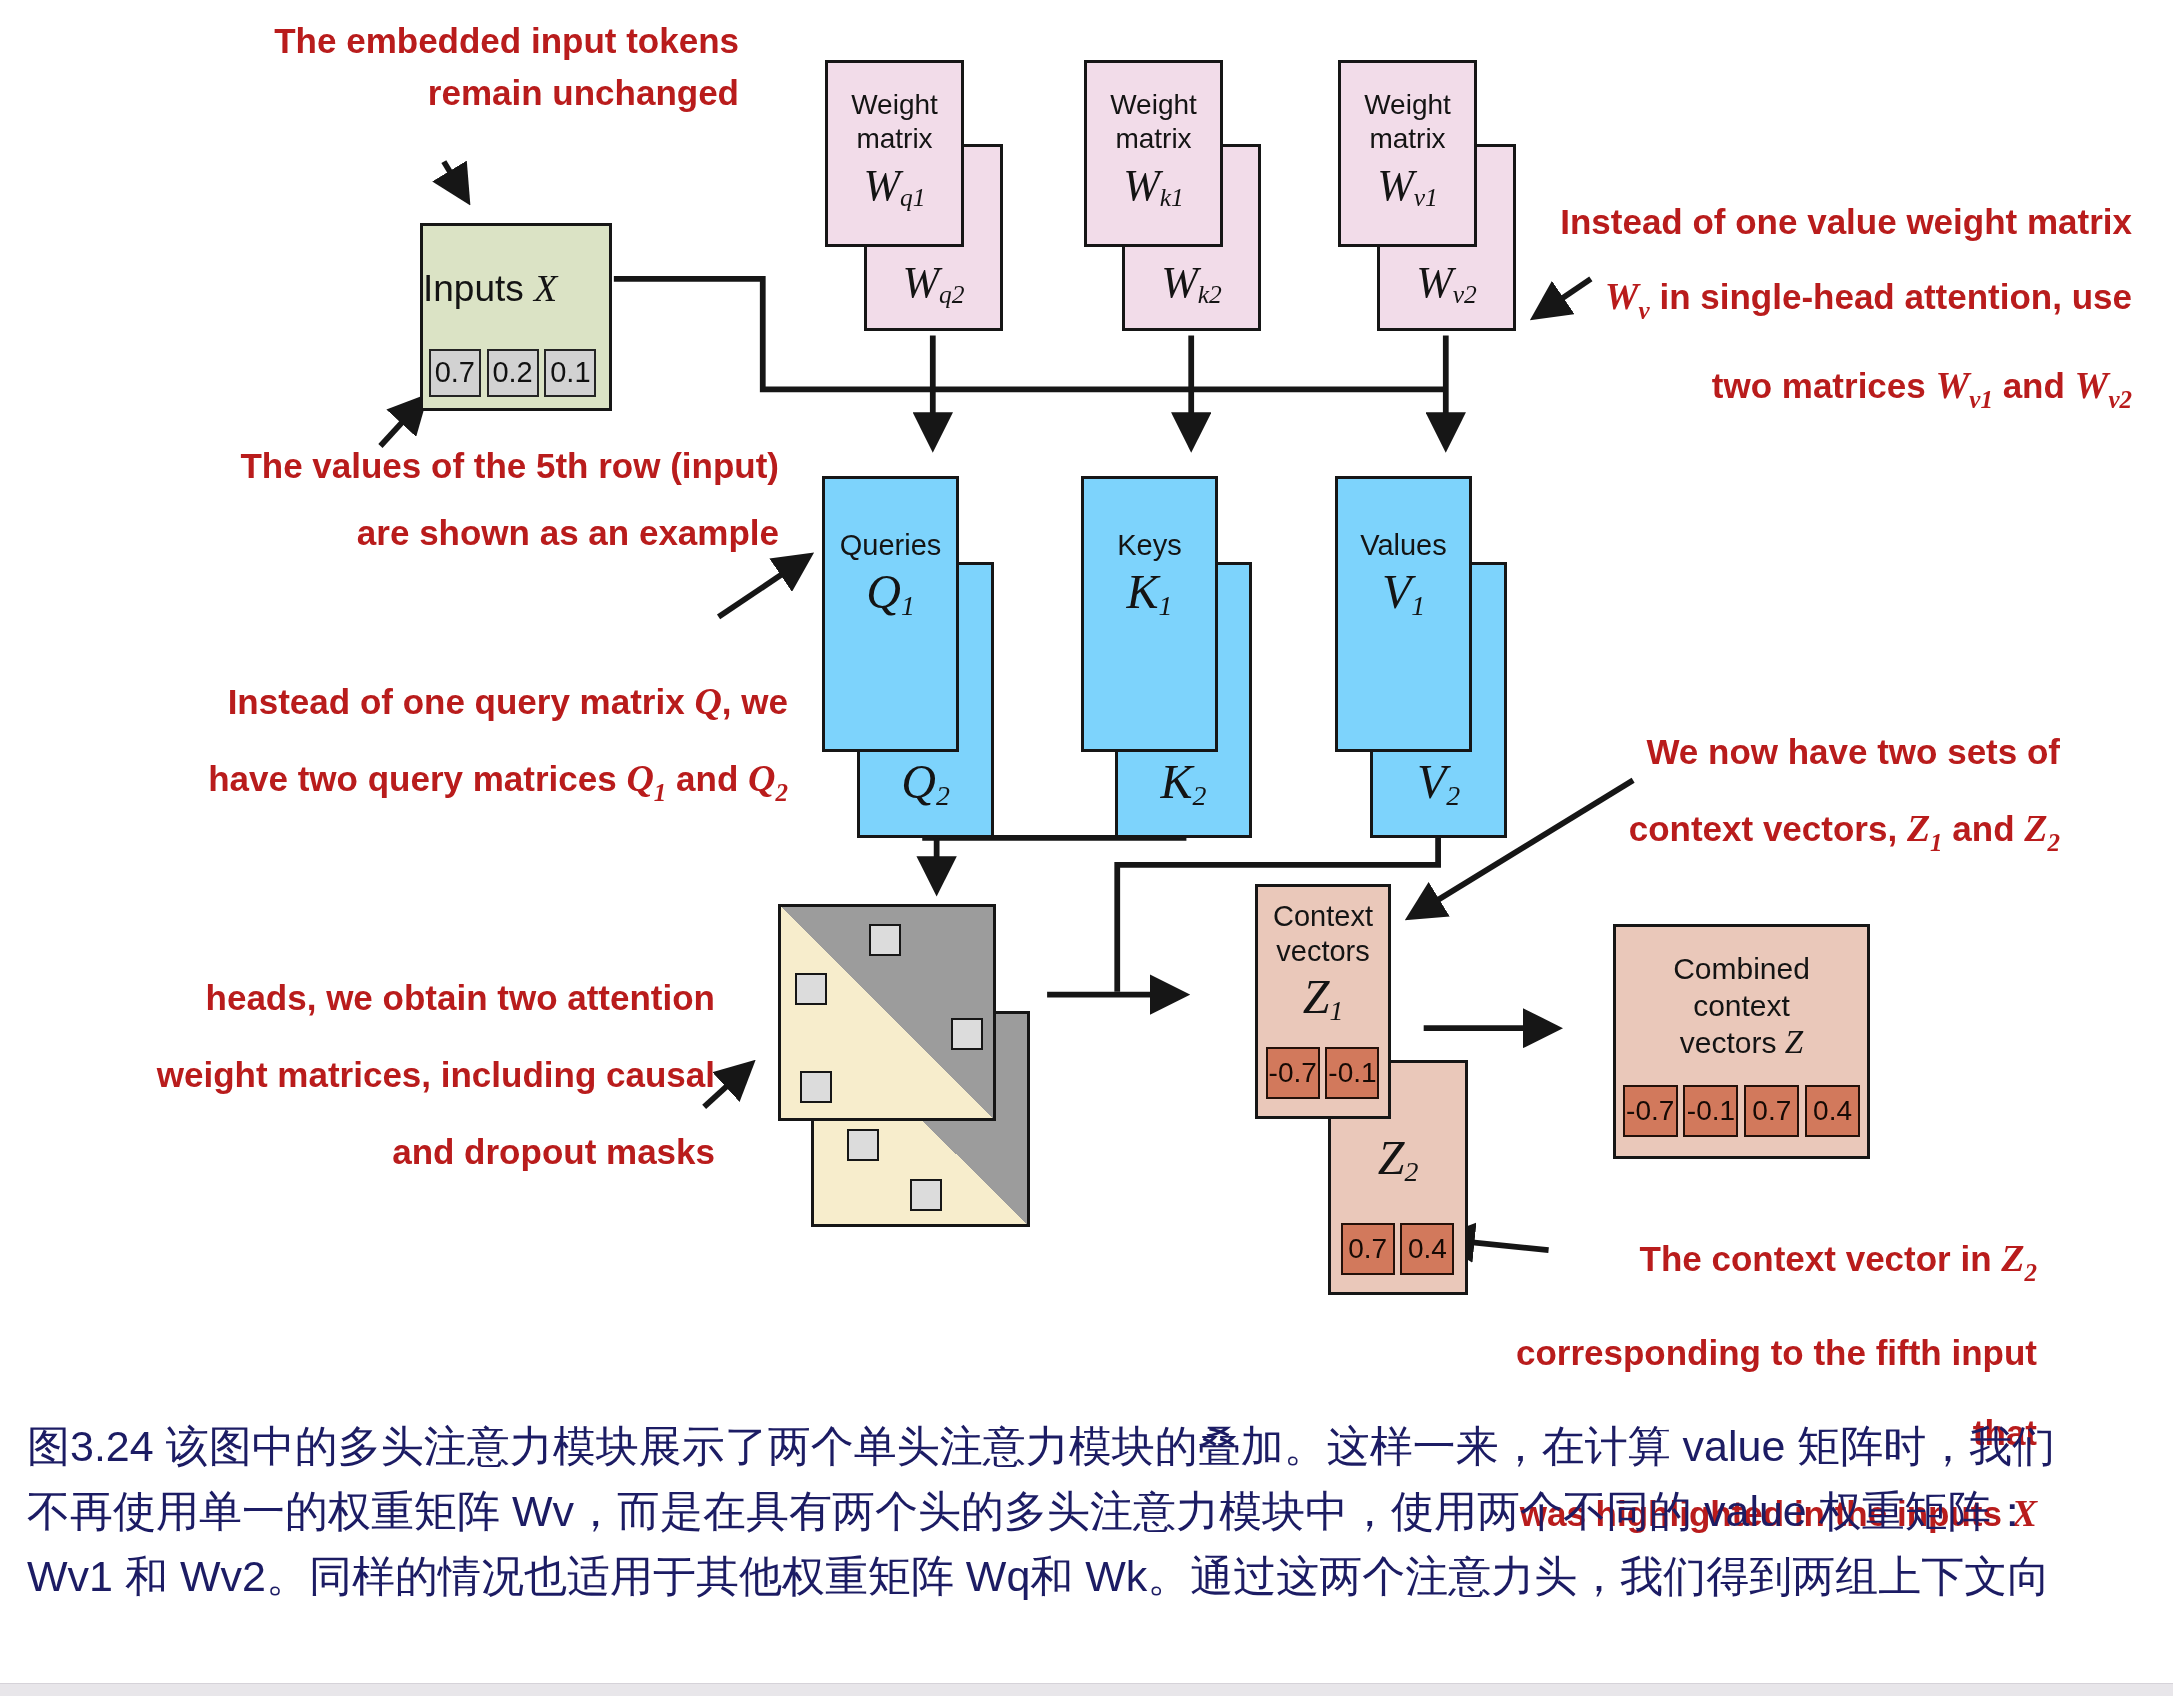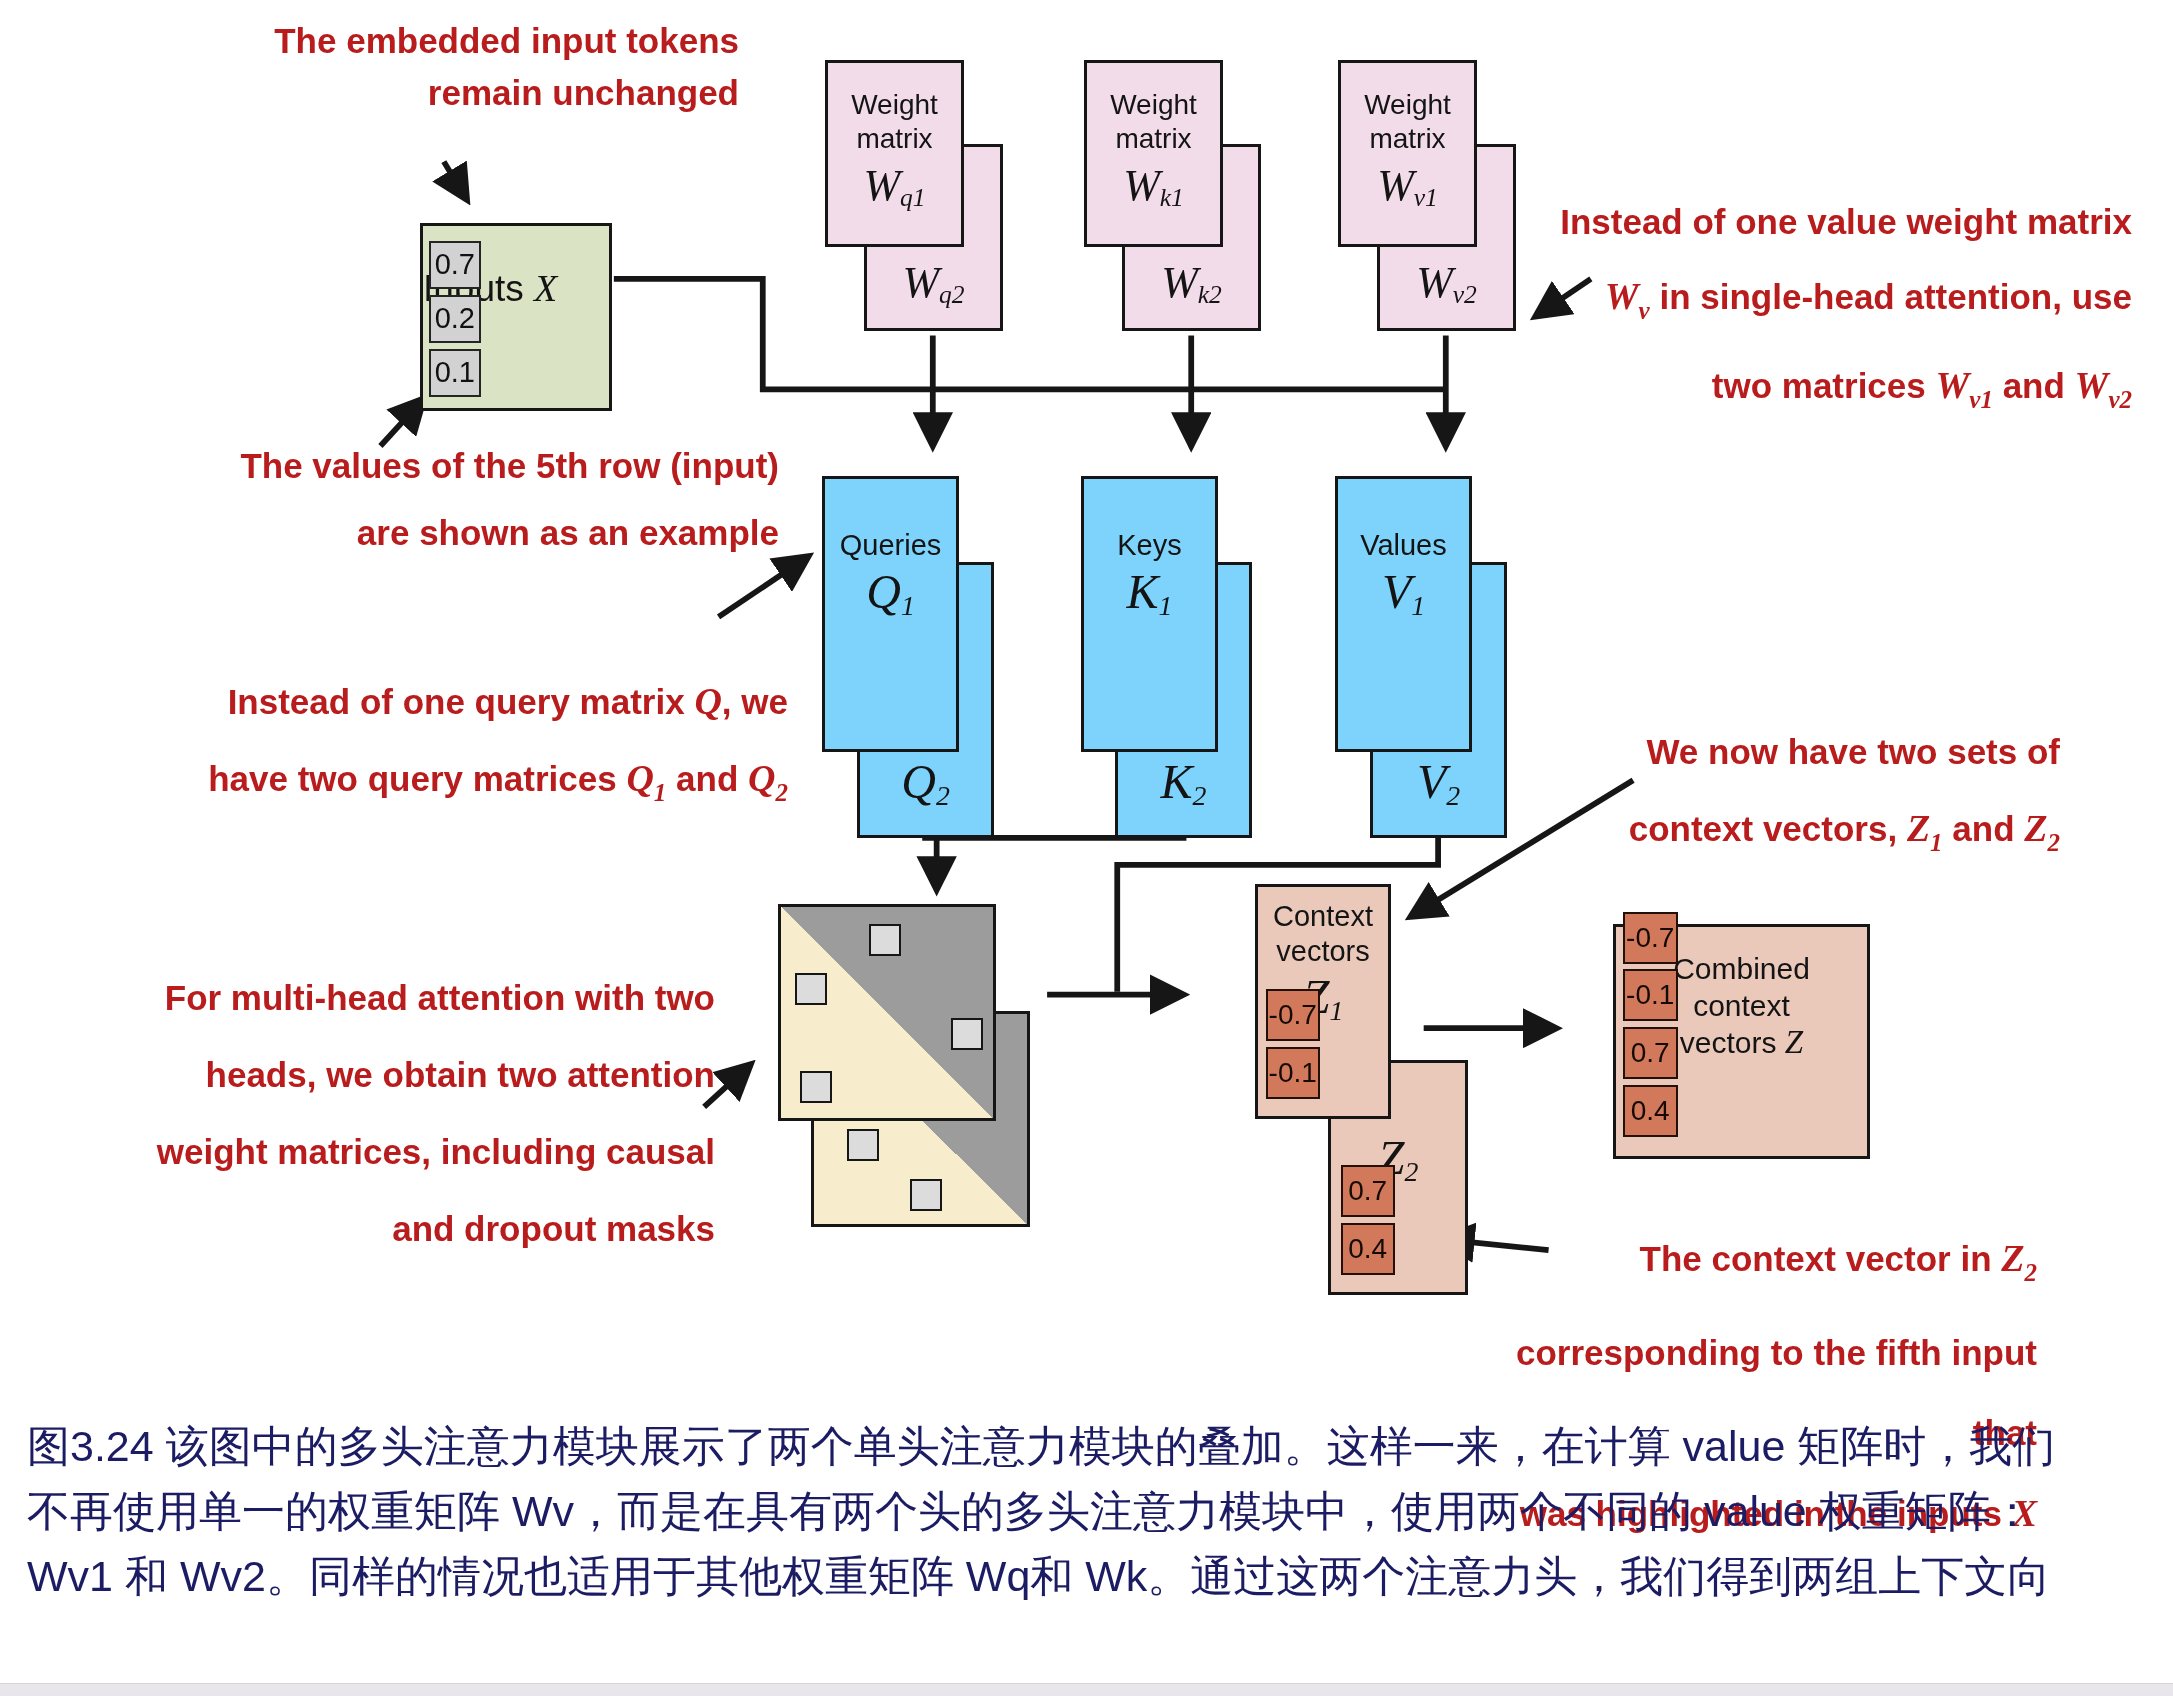--- a/index.html
+++ b/index.html
@@ -6,21 +6,21 @@
   .stage {
     position:relative; width:2173px; height:1697px; background:#ffffff;
     font-family:"Liberation Sans", sans-serif; color:#111; overflow:hidden;
   }
   svg.wires { position:absolute; left:0; top:0; width:2173px; height:1697px; z-index:1; }
   .box { position:absolute; border:3.8px solid #161616; box-sizing:border-box; z-index:2; }
 
   
   .inputs { background:#dbe3c5; }
   .inputs-label { margin-top:40px; text-align:left; font-size:37px; color:#141414; }
-  .cellrow { position:absolute; display:flex; gap:5.8px; z-index:3;flex-direction:column; }
+  .cellrow { position:absolute; display:flex; gap:5.8px; z-index:3; }
   .gcell { width:52px; height:48px; background:#d2d2d2; border:2.9px solid #242424;
            display:flex; align-items:center; justify-content:center; font-size:29px; color:#111; box-sizing:border-box; }
 
   
   .wbox { width:139px; height:187px; background:#f2dce9; }
   .wtitle { margin-top:25px; text-align:center; font-size:28px; line-height:34px; color:#141414; }
   .bletter { font-family:"Liberation Serif", serif; font-style:italic; color:#141414; }
   .wletter { text-align:center; font-size:44px; margin-top:3.8px; }
   .wback-letter { position:absolute; bottom:17.3px; width:100%; text-align:center; font-size:44px; }
   .lsub { font-family:"Liberation Serif", serif; font-style:italic; font-size:0.58em; vertical-align:-0.25em; }
@@ -194,21 +194,20 @@
     <div><span class="m">W</span><span class="msub">v</span><span> in single-head attention, use</span></div>
     <div><span>two matrices </span><span class="m">W</span><span class="msub">v1</span><span> and </span><span class="m">W</span><span class="msub">v2</span></div>
   </div>
 
   <div class="ann" style="left:192px; top:663px; width:596px; line-height:77px;">
     <div><span>Instead of one query matrix </span><span class="m">Q</span><span>, we</span></div>
     <div><span>have two query matrices </span><span class="m">Q</span><span class="msub">1</span><span> and </span><span class="m">Q</span><span class="msub">2</span></div>
   </div>
 
   <div class="ann" style="left:110px; top:959px; width:605px; line-height:77px;">
-    <div>For multi-head attention with two</div>
     <div>heads, we obtain two attention</div>
     <div>weight matrices, including causal</div>
     <div>and dropout masks</div>
   </div>
 
   <div class="ann" style="left:1484px; top:713px; width:576px; line-height:77px;">
     <div>We now have two sets of</div>
     <div><span>context vectors, </span><span class="m">Z</span><span class="msub">1</span><span> and </span><span class="m">Z</span><span class="msub">2</span></div>
   </div>
 

